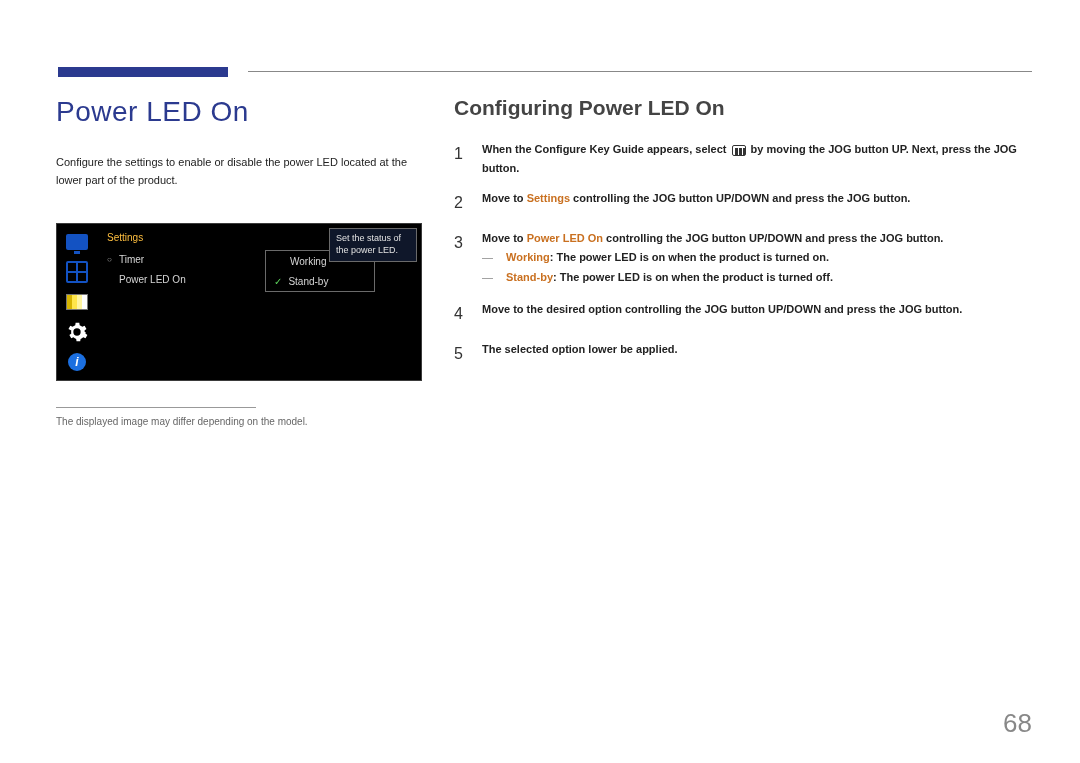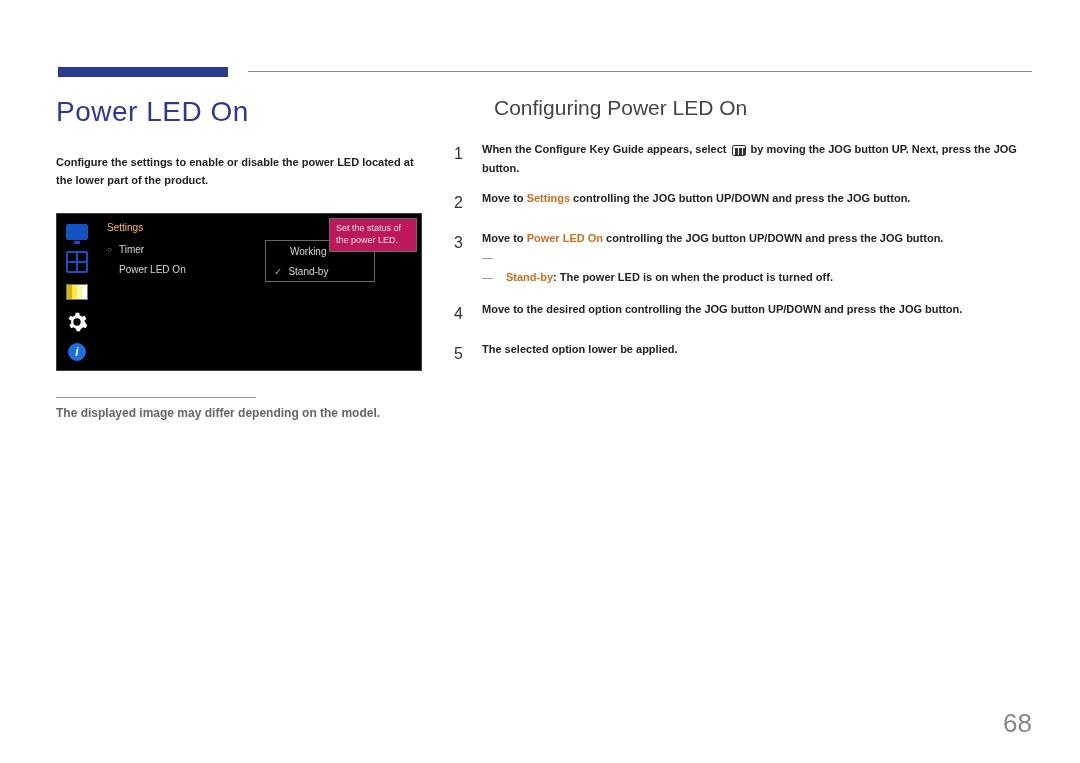--- a/index.html
+++ b/index.html
@@ -40,30 +40,29 @@
   }
   .page-title {
     font-size: 28px;
     font-weight: 300;
     color: #2b3a8f;
     margin-bottom: 26px;
     letter-spacing: 0.5px;
   }
   .sub-title {
     font-size: 21px;
-    font-weight: 400;
+    font-weight: 700;
     color: #444;
     margin-bottom: 20px;
-    margin-left: 40px;
   }
   .intro {
     font-size: 11px;
-    font-weight: bold;
+    font-weight: normal;
     line-height: 1.6;
-    margin-bottom: 24px;
+    margin-bottom: 34px;
   }
   
   .osd {
     display: flex;
     background: #000;
     width: 366px;
     height: 158px;
     border: 1px solid #3b3b3b;
     position: relative;
   }
@@ -166,32 +165,31 @@
   .osd-desc {
     position: absolute;
     right: 4px;
     top: 4px;
     width: 88px;
     border: 1px solid #6a6a6a;
     padding: 4px 6px;
     font-size: 9px;
     line-height: 1.3;
     color: #e0e0e0;
-    background: #be185d;
+    background: #0f172a;
   }
   .footnote-sep {
     margin-top: 26px;
     width: 200px;
     border-top: 1px solid #999;
     margin-bottom: 8px;
   }
   .footnote {
-    font-size: 12px;
+    font-size: 10px;
     color: #666;
-    font-weight: bold;
   }
   
   .step {
     display: flex;
     gap: 14px;
     margin-bottom: 12px;
     font-size: 11px;
     line-height: 1.7;
   }
   .step-num {
@@ -309,20 +307,21 @@
       <span>Move to </span><span class="hl">Settings</span><span> controlling the JOG button UP/DOWN and press the JOG button.</span>
     </div>
   </div>
 
   <div class="step">
     <div class="step-num">3</div>
     <div class="step-body">
       <span>Move to </span><span class="hl">Power LED On</span><span> controlling the JOG button UP/DOWN and press the JOG button.</span>
       <div class="sub-note">
         <span class="dash">―</span>
+        <span><span class="hl">Working</span><span>: The power LED is on when the product is turned on.</span></span>
       </div>
       <div class="sub-note">
         <span class="dash">―</span>
         <span><span class="hl">Stand-by</span><span>: The power LED is on when the product is turned off.</span></span>
       </div>
     </div>
   </div>
 
   <div class="step">
     <div class="step-num">4</div>

